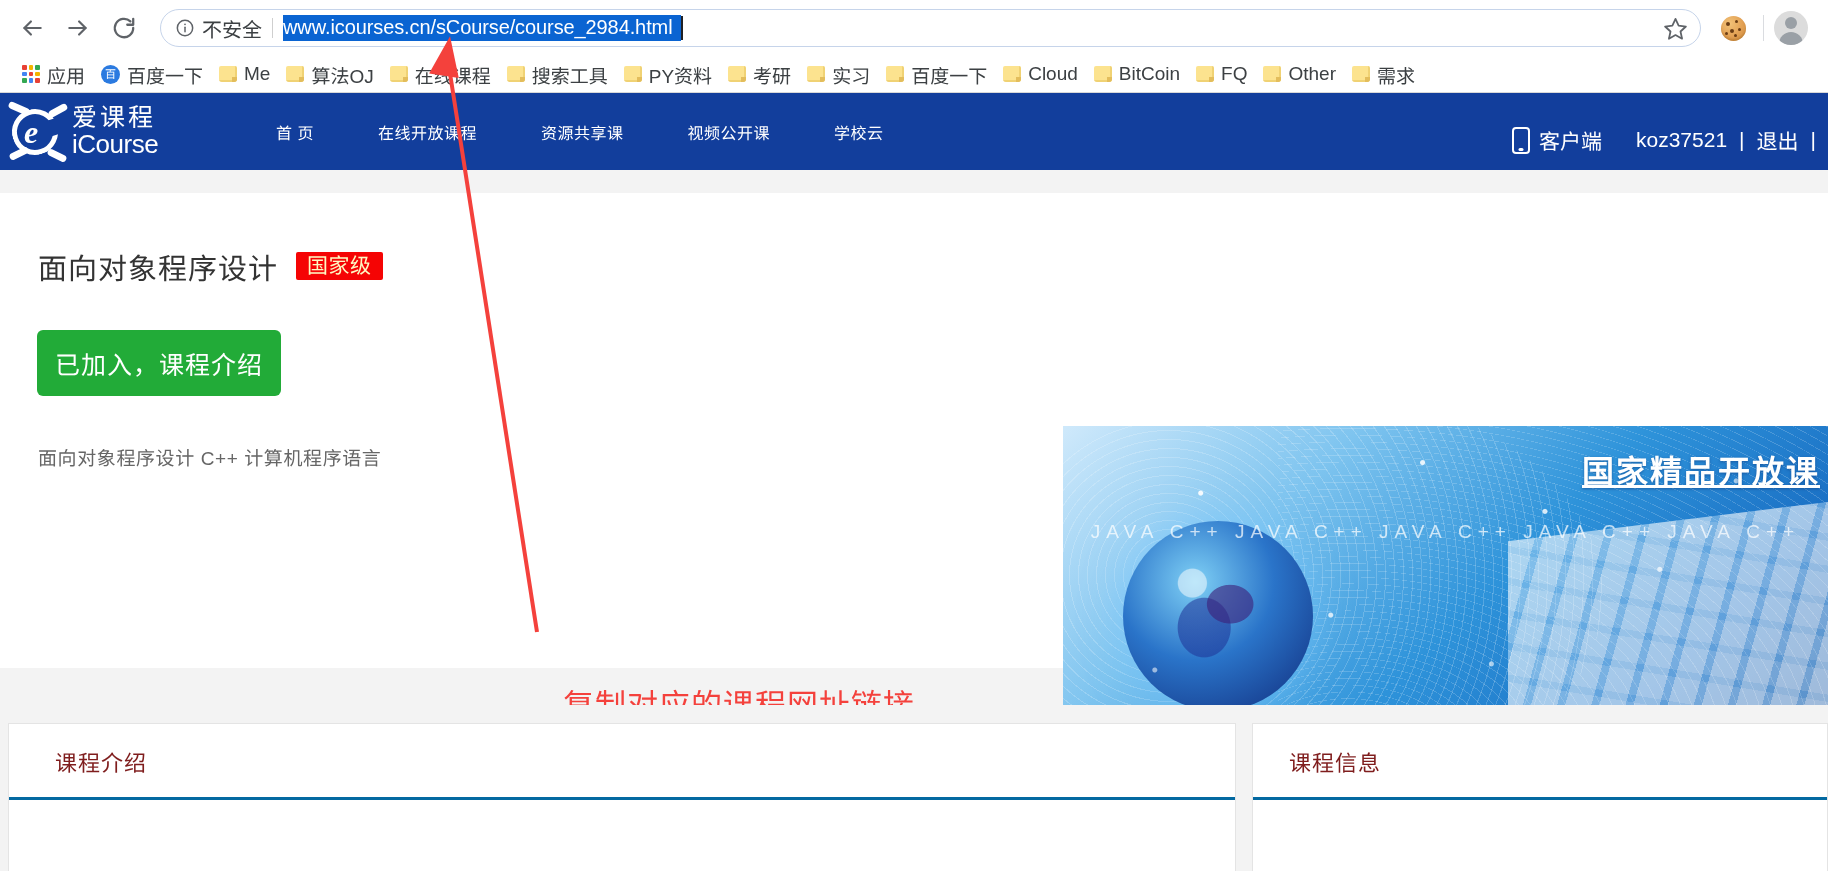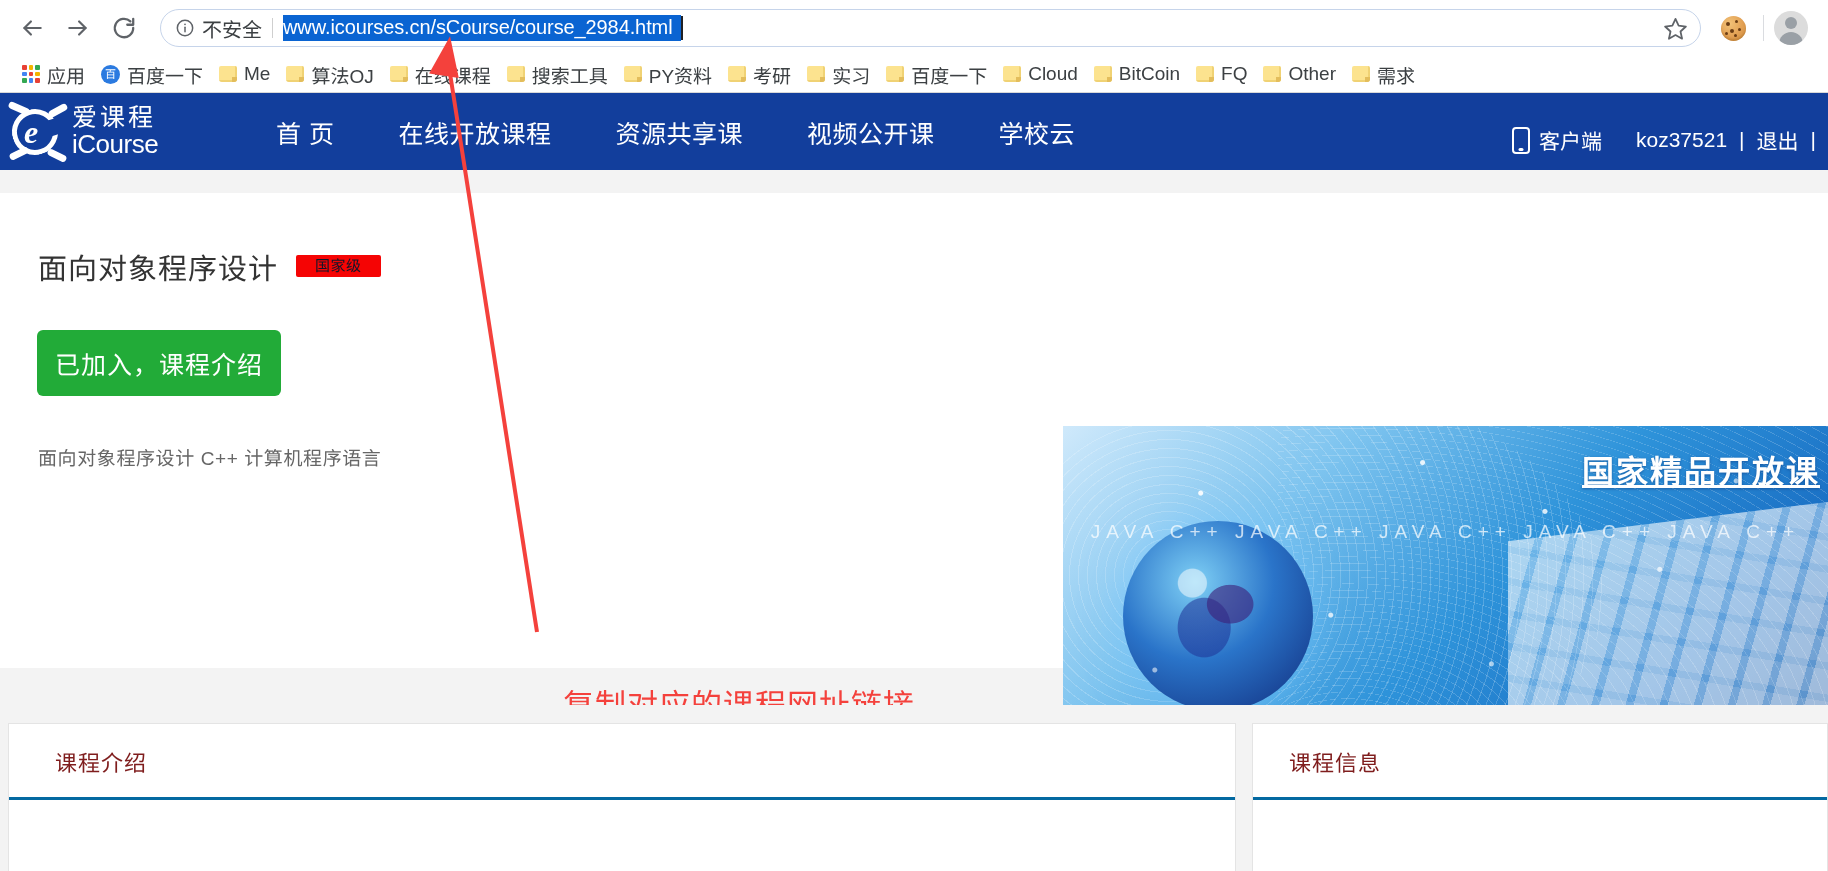--- a/index.html
+++ b/index.html
@@ -277,21 +277,21 @@
     text-align: right;
   }
   .main-nav {
     display: flex;
     align-items: center;
     margin-left: 50px;
     gap: 0;
   }
   .nav-item {
     color: #ffffff;
-    font-size: 25px;
+    font-size: 16px;
     padding: 0 32px;
     white-space: nowrap;
     letter-spacing: 0.5px;
     text-align: right;
   }
   .header-right {
     position: absolute;
     right: 0;
     top: 0;
     height: 94px;
@@ -334,23 +334,23 @@
     display: flex;
     align-items: center;
   }
   .course-title {
     font-size: 29px;
     color: #333333;
     letter-spacing: 1px;
   }
   .badge-national {
     background: #f50404;
-    color: #0f172a;
-    font-size: 15px;
-    padding: 3px 19px 4px;
+    color: #fef9c3;
+    font-size: 21px;
+    padding: 3px 11px 4px;
     margin-left: 18px;
     line-height: 1;
     border-radius: 2px;
     letter-spacing: 0.5px;
   }
   .join-btn {
     position: absolute;
     left: 37px; top: 137px;
     width: 244px;
     height: 66px;

